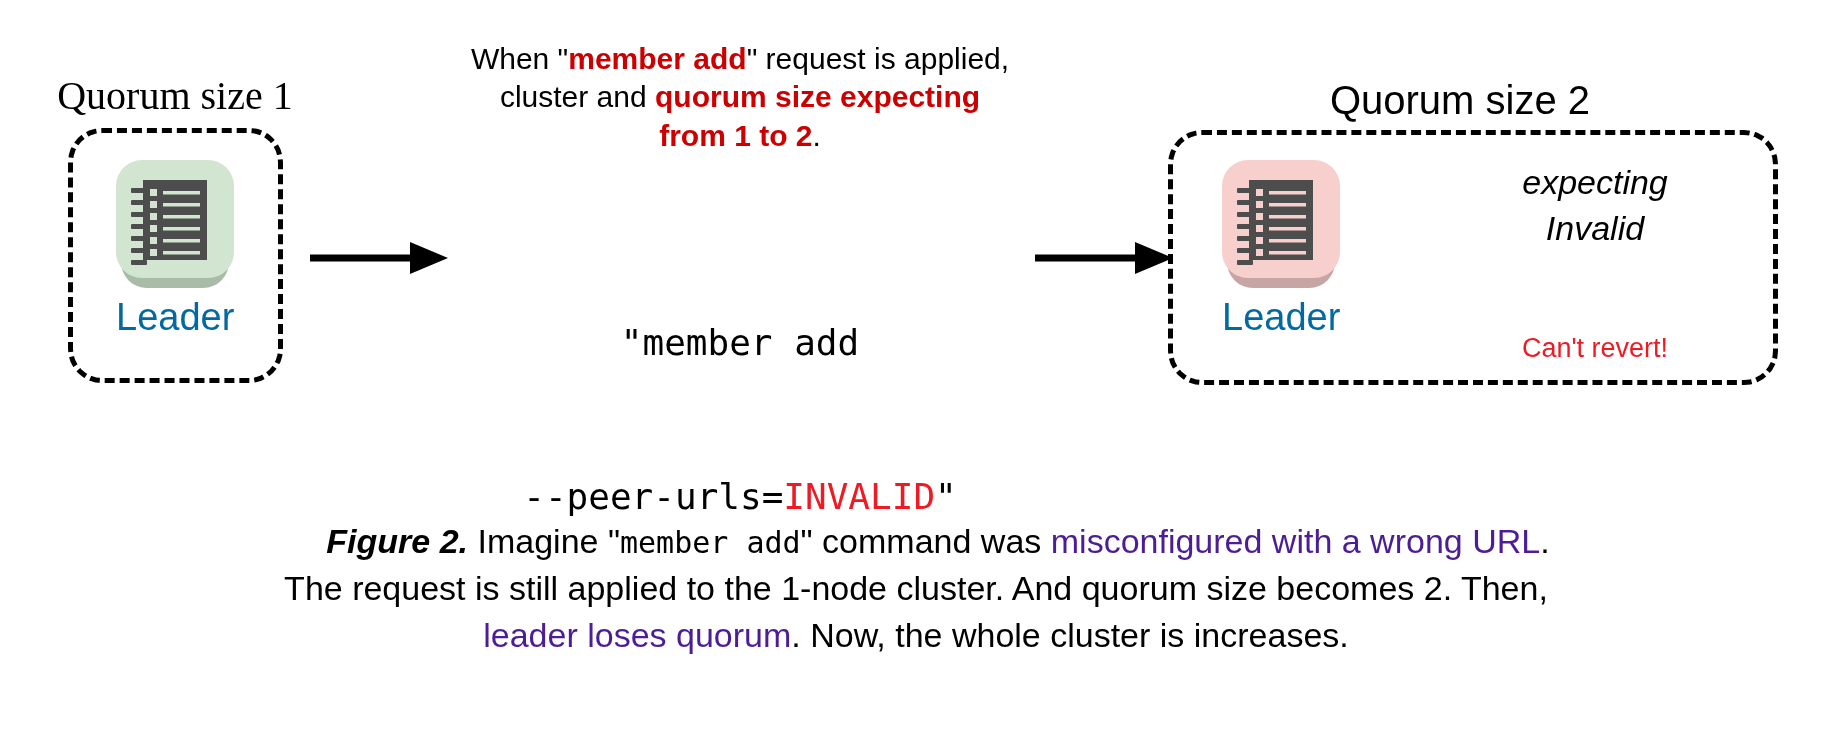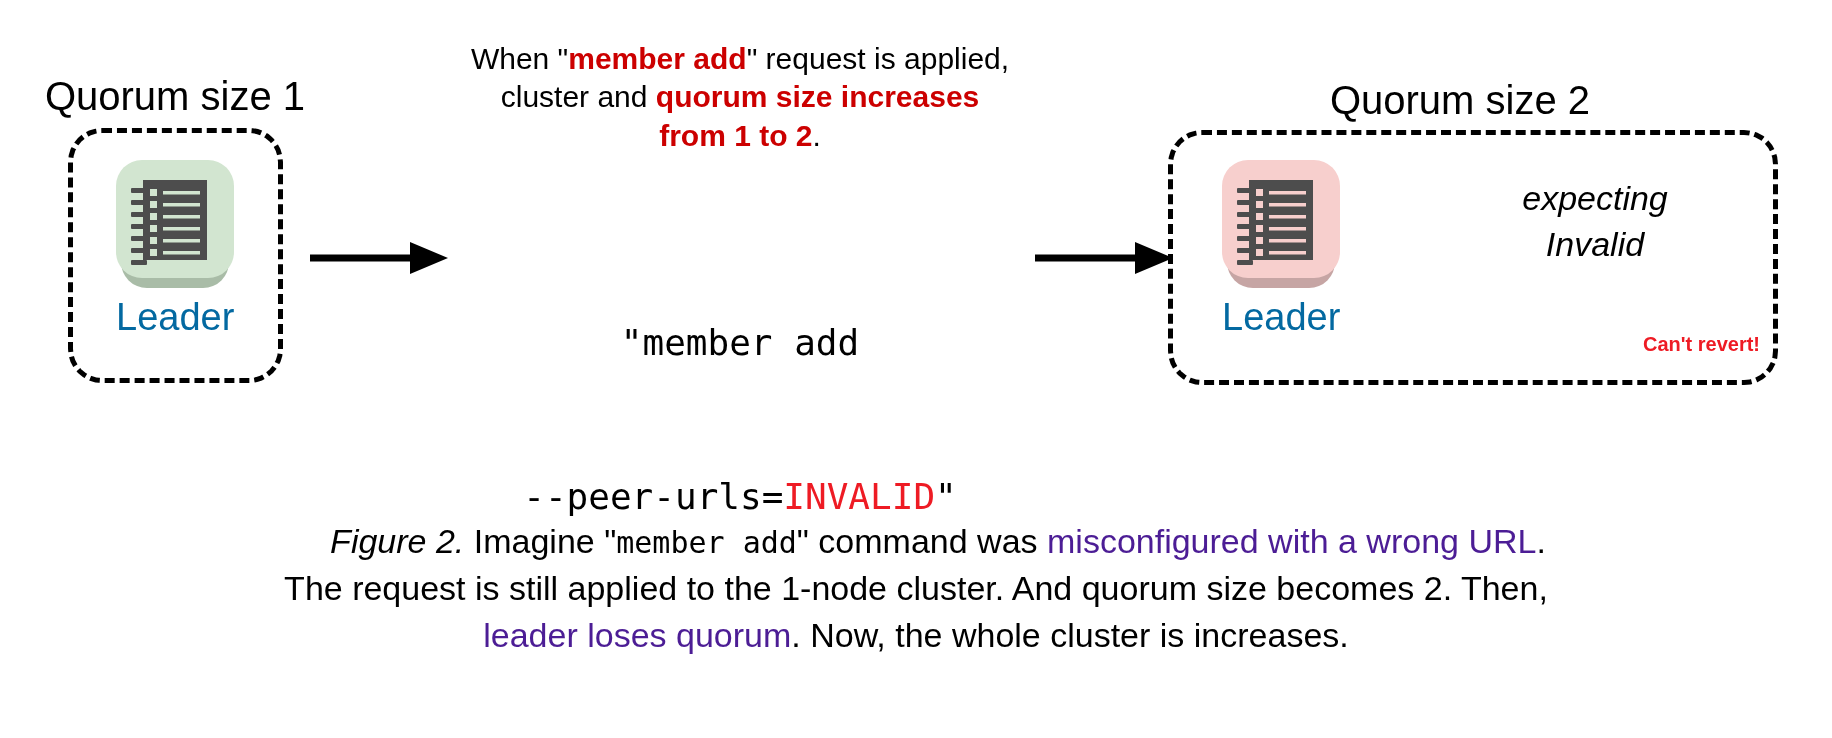--- a/index.html
+++ b/index.html
@@ -111,23 +111,23 @@
     position: absolute;
     text-align: center;
     font-style: italic;
     font-size: 34px;
     line-height: 1.35;
     color: #000;
   }
 
   .cant-revert {
     position: absolute;
-    text-align: right;
-    font-size: 20px;
-    font-weight: bold;
+    text-align: center;
+    font-size: 27px;
+    font-weight: normal;
     color: #ee1b24;
     white-space: nowrap;
   }
 
   
   .arrow { position: absolute; }
 
   
   .figure-caption {
     position: absolute;
@@ -135,38 +135,38 @@
     right: 0;
     top: 518px;
     text-align: center;
     font-size: 34px;
     line-height: 1.38;
     color: #000;
     font-stretch: condensed;
   }
   .figure-caption .fig-num {
     font-style: italic;
-    font-weight: normal;
+    font-weight: bold;
     margin-left: 44px;
   }
   .figure-caption .mono {
     font-family: "DejaVu Sans Mono", "Liberation Mono", monospace;
     font-size: 30px;
   }
   .figure-caption .hl {
     color: #4c1d95;
     font-weight: normal;
   }
 </style>
 </head>
 <body>
 
 <div class="stage">
 
-  <div class="quorum-label abs" style="left: 30px; top: 76px; width: 290px;">Quorum size 1</div>
+  <div class="quorum-label abs" style="left: 30px; top: 76px; width: 290px; font-family: Liberation Serif, serif;">Quorum size 1</div>
 
   <div class="cluster-box" style="left: 68px; top: 128px; width: 215px; height: 255px;"></div>
 
   <div class="node" style="left: 116px; top: 160px;">
     <div class="node-icon-wrap">
       <div class="node-icon-shadow green"></div>
       <div class="node-icon green">
         <svg width="118" height="118" viewBox="0 0 118 118" aria-hidden="true">
 
           <g fill="#4d4d4d">
@@ -206,21 +206,21 @@
 
   <div class="arrow" style="left: 310px; top: 238px;">
     <svg width="140" height="40" viewBox="0 0 140 40" aria-hidden="true">
       <rect x="0" y="16.5" width="108" height="7" fill="#000"></rect>
       <polygon points="100,4 138,20 100,36" fill="#000"></polygon>
     </svg>
   </div>
 
   <div class="top-note" style="left: 370px; top: 40px; width: 740px;">
     <span><span>When "</span><b>member add</b><span>" request is applied,</span></span><br>
-    <span><span>cluster and </span><b>quorum size increases</b></span><br>
+    <span><span>cluster and </span><b>quorum size expecting</b></span><br>
     <span><b>from 1 to 2</b><span>.</span></span>
   </div>
 
   <div class="cmd" style="left: 400px; top: 215px; width: 680px;">
     <div>"member add</div>
     <div><span>--peer-urls=</span><span class="invalid">INVALID</span><span>"</span></div>
   </div>
 
   <div class="arrow" style="left: 1035px; top: 238px;">
     <svg width="140" height="40" viewBox="0 0 140 40" aria-hidden="true">
@@ -263,21 +263,21 @@
             <rect x="47" y="67" width="37" height="3.5"></rect>
             <rect x="47" y="79" width="37" height="3.5"></rect>
             <rect x="47" y="91" width="37" height="3.5"></rect>
           </g>
         </svg>
       </div>
     </div>
     <div class="node-label">Leader</div>
   </div>
 
-  <div class="expect" style="left: 1430px; top: 176px; width: 330px;">
+  <div class="expect" style="left: 1430px; top: 160px; width: 330px;">
     <div>expecting</div>
     <div>Invalid</div>
   </div>
 
   <div class="cant-revert" style="left: 1430px; top: 333px; width: 330px;">Can't revert!</div>
 
   <div class="figure-caption">
     <div><span class="fig-num">Figure 2.</span><span> Imagine "</span><span class="mono">member add</span><span>" command was </span><span class="hl">misconfigured with a wrong URL</span><span>.</span></div>
     <div>The request is still applied to the 1-node cluster. And quorum size becomes 2. Then,</div>
     <div><span class="hl">leader loses quorum</span><span>. Now, the whole cluster is increases.</span></div>

